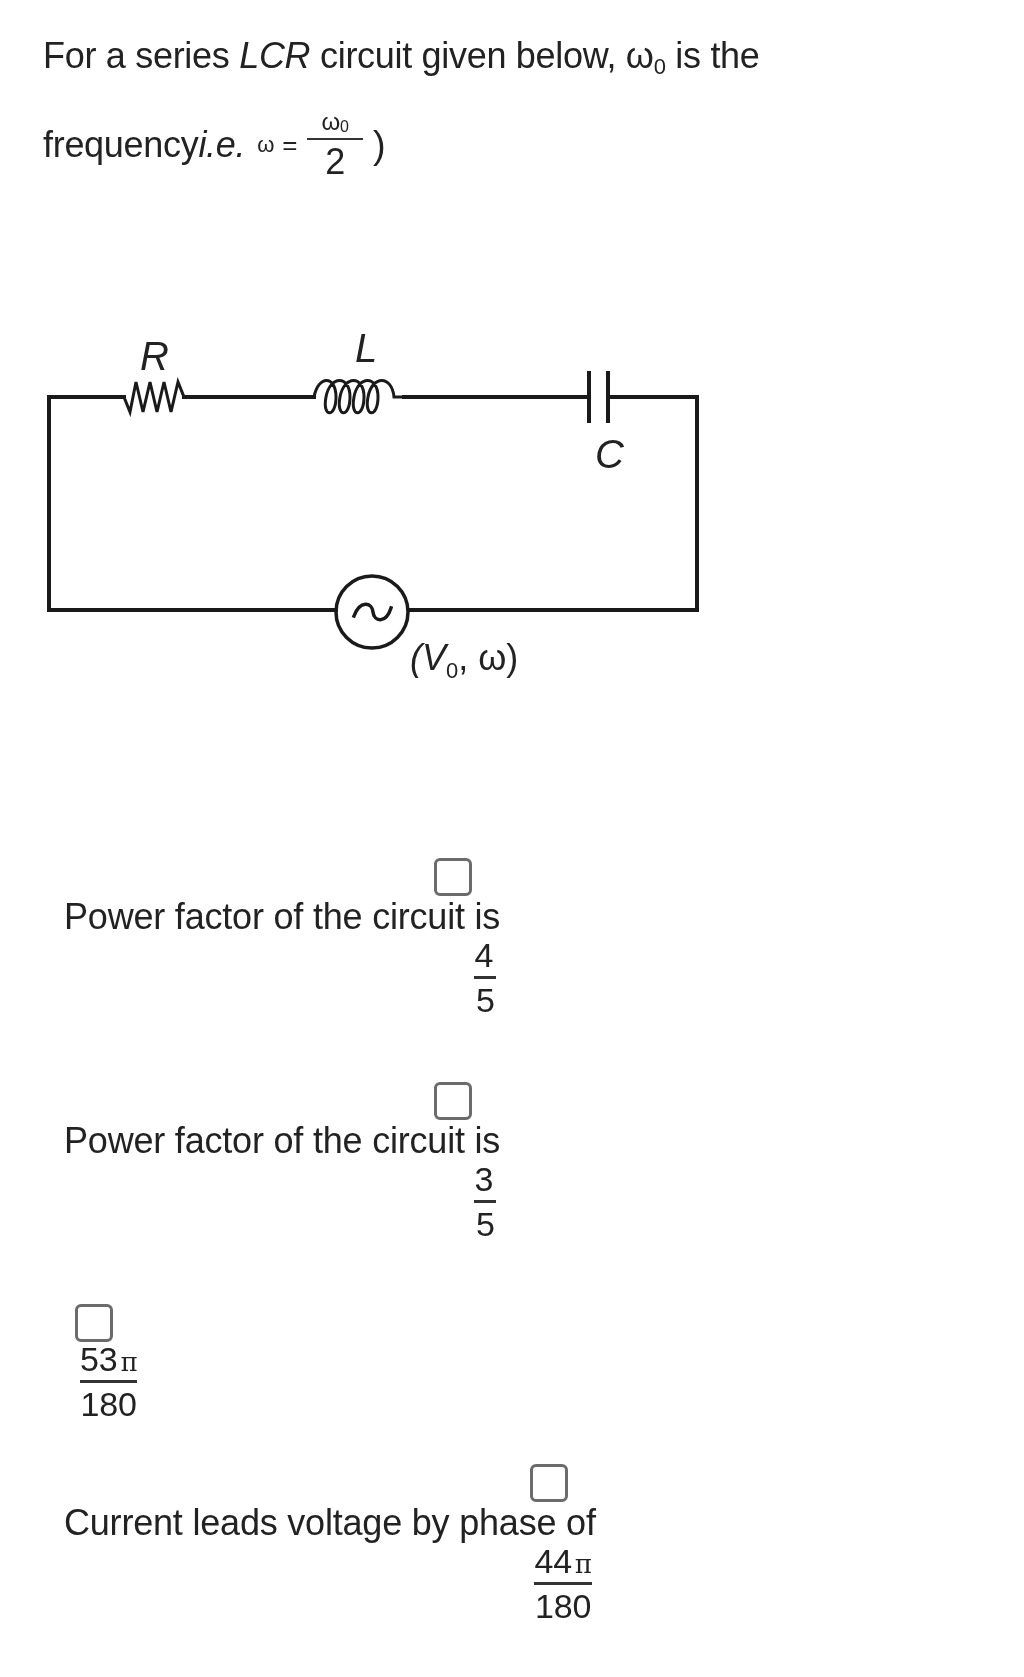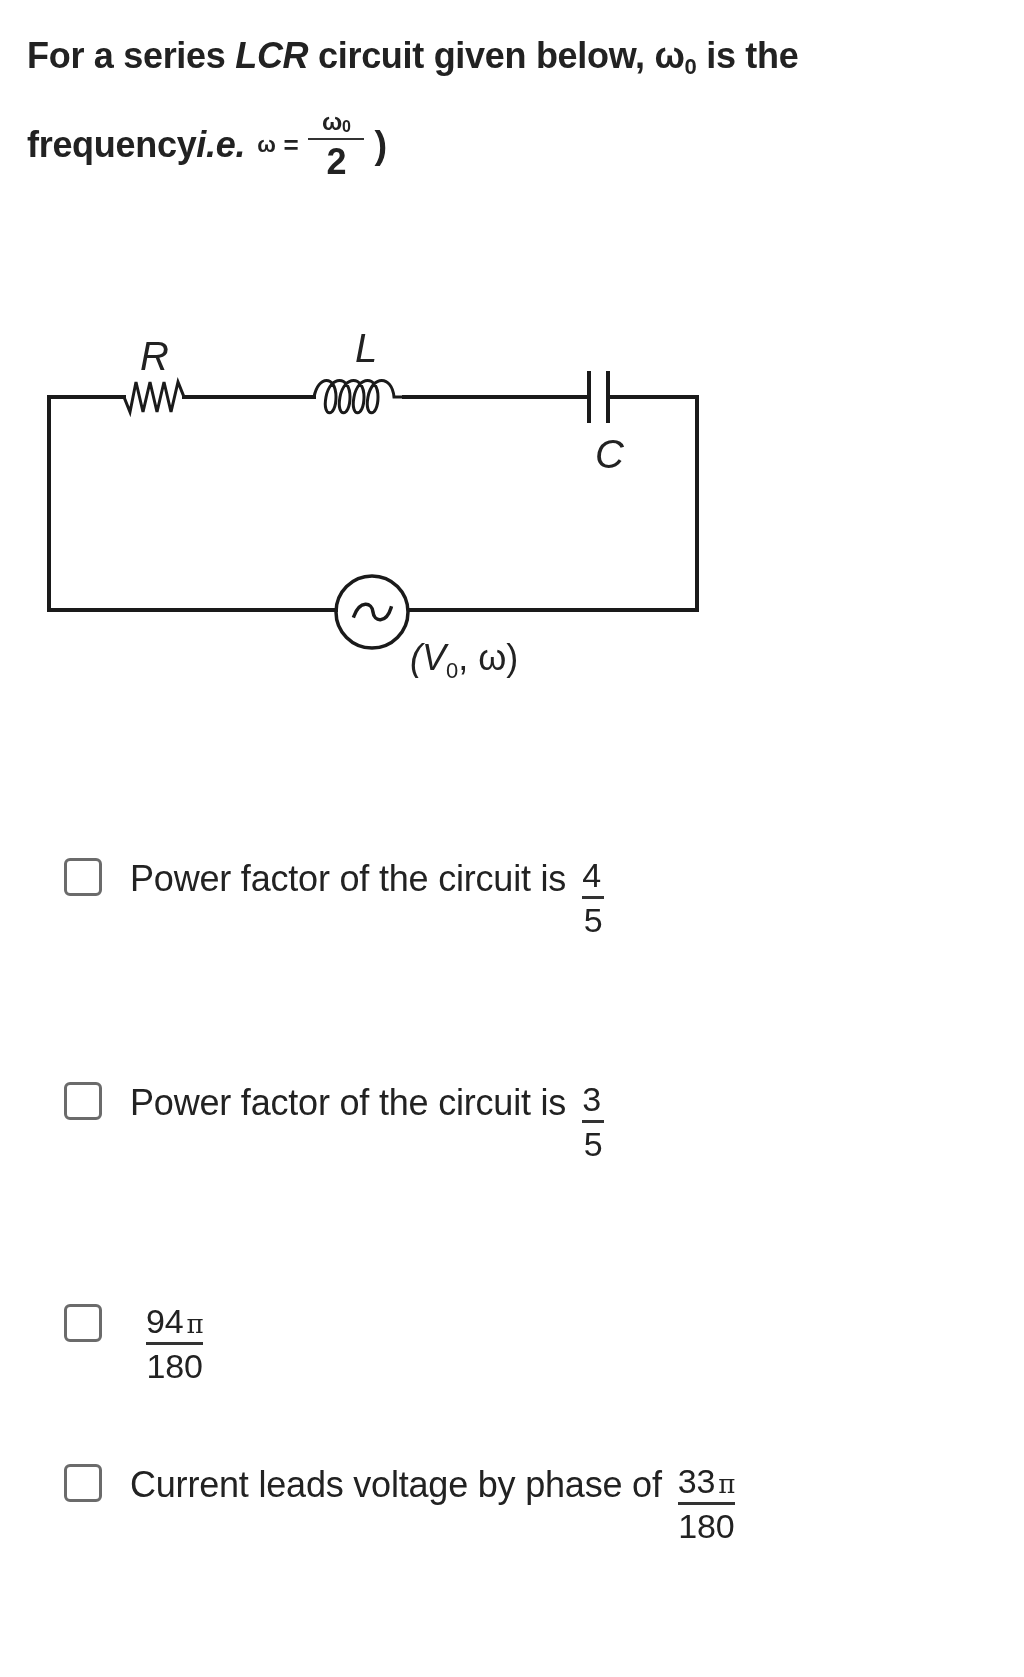--- a/index.html
+++ b/index.html
@@ -2,42 +2,42 @@
 <html><head>
 <meta charset="utf-8">
 <style>
   html, body { margin: 0; padding: 0; background: #ffffff; }
   body {
     width: 1024px; height: 1677px; position: relative; overflow: hidden;
     font-family: "Liberation Sans", "DejaVu Sans", sans-serif;
     color: #222222;
   }
   .question {
-    position: absolute; left: 27px; top: 28px; width: 980px;
-    font-size: 36px; line-height: 56px; letter-spacing: -0.3px; font-weight: bold;
+    position: absolute; left: 43px; top: 28px; width: 980px;
+    font-size: 36px; line-height: 56px; letter-spacing: -0.3px;
   }
   .question .line { white-space: nowrap; }
   .it { font-style: italic; }
   sub { font-size: 22px; vertical-align: -6px; line-height: 0; }
   .line4 { margin-top: 16px; display: flex; align-items: center; height: 90px; }
   .frac { display: inline-flex; flex-direction: column; align-items: center; vertical-align: middle; margin: 0 4px; }
   .frac .num, .frac .den { line-height: 1; }
   .frac .bar { border-top: 2px solid #333; width: 100%; margin: 4px 0; }
   .small-omega { font-size: 22px; margin: 0 8px 0 12px; }
   .eq { font-size: 26px; margin-right: 6px; }
   .q-frac .num { font-size: 24px; }
   .q-frac .den { font-size: 36px; }
   .q-frac { min-width: 56px; }
   .paren { font-size: 38px; margin-left: 6px; }
 
   .circuit { position: absolute; left: 0; top: 320px; width: 720px; height: 420px; }
 
   .option {
-    position: absolute; left: 64px; display: flex; align-items: flex-start;
-    font-size: 36px; letter-spacing: -0.2px;
+    position: absolute; left: 64px; display: flex; align-items: flex-end;
+    font-size: 36px; letter-spacing: -0.2px; flex-direction: column;
   }
   .checkbox {
     width: 38px; height: 38px; border: 3px solid #6b6b6b; border-radius: 6px;
     box-sizing: border-box; margin-right: 28px; flex-shrink: 0; background: #fff;
   }
   .opt-frac { margin-left: 16px; }
   .opt-frac .num, .opt-frac .den { font-size: 34px; }
   .opt-frac .bar { border-top: 3px solid #333; }
   .pi { font-family: "DejaVu Serif", serif; font-size: 26px; margin-left: 3px; }
 </style>
@@ -113,27 +113,27 @@
   <span class="frac opt-frac">
     <span class="num"><span>3</span><span class="pi"></span></span>
     <span class="bar"></span>
     <span class="den">5</span>
   </span>
 </div>
 
 <div class="option" style="top:1304px;">
   <span class="checkbox"></span>
   <span class="frac opt-frac">
-    <span class="num"><span>94</span><span class="pi">π</span></span>
+    <span class="num"><span>53</span><span class="pi">π</span></span>
     <span class="bar"></span>
     <span class="den">180</span>
   </span>
 </div>
 
 <div class="option" style="top:1464px;">
   <span class="checkbox"></span>
   <span>Current leads voltage by phase of</span>
   <span class="frac opt-frac">
-    <span class="num"><span>33</span><span class="pi">π</span></span>
+    <span class="num"><span>44</span><span class="pi">π</span></span>
     <span class="bar"></span>
     <span class="den">180</span>
   </span>
 </div>
 
 </body></html>

